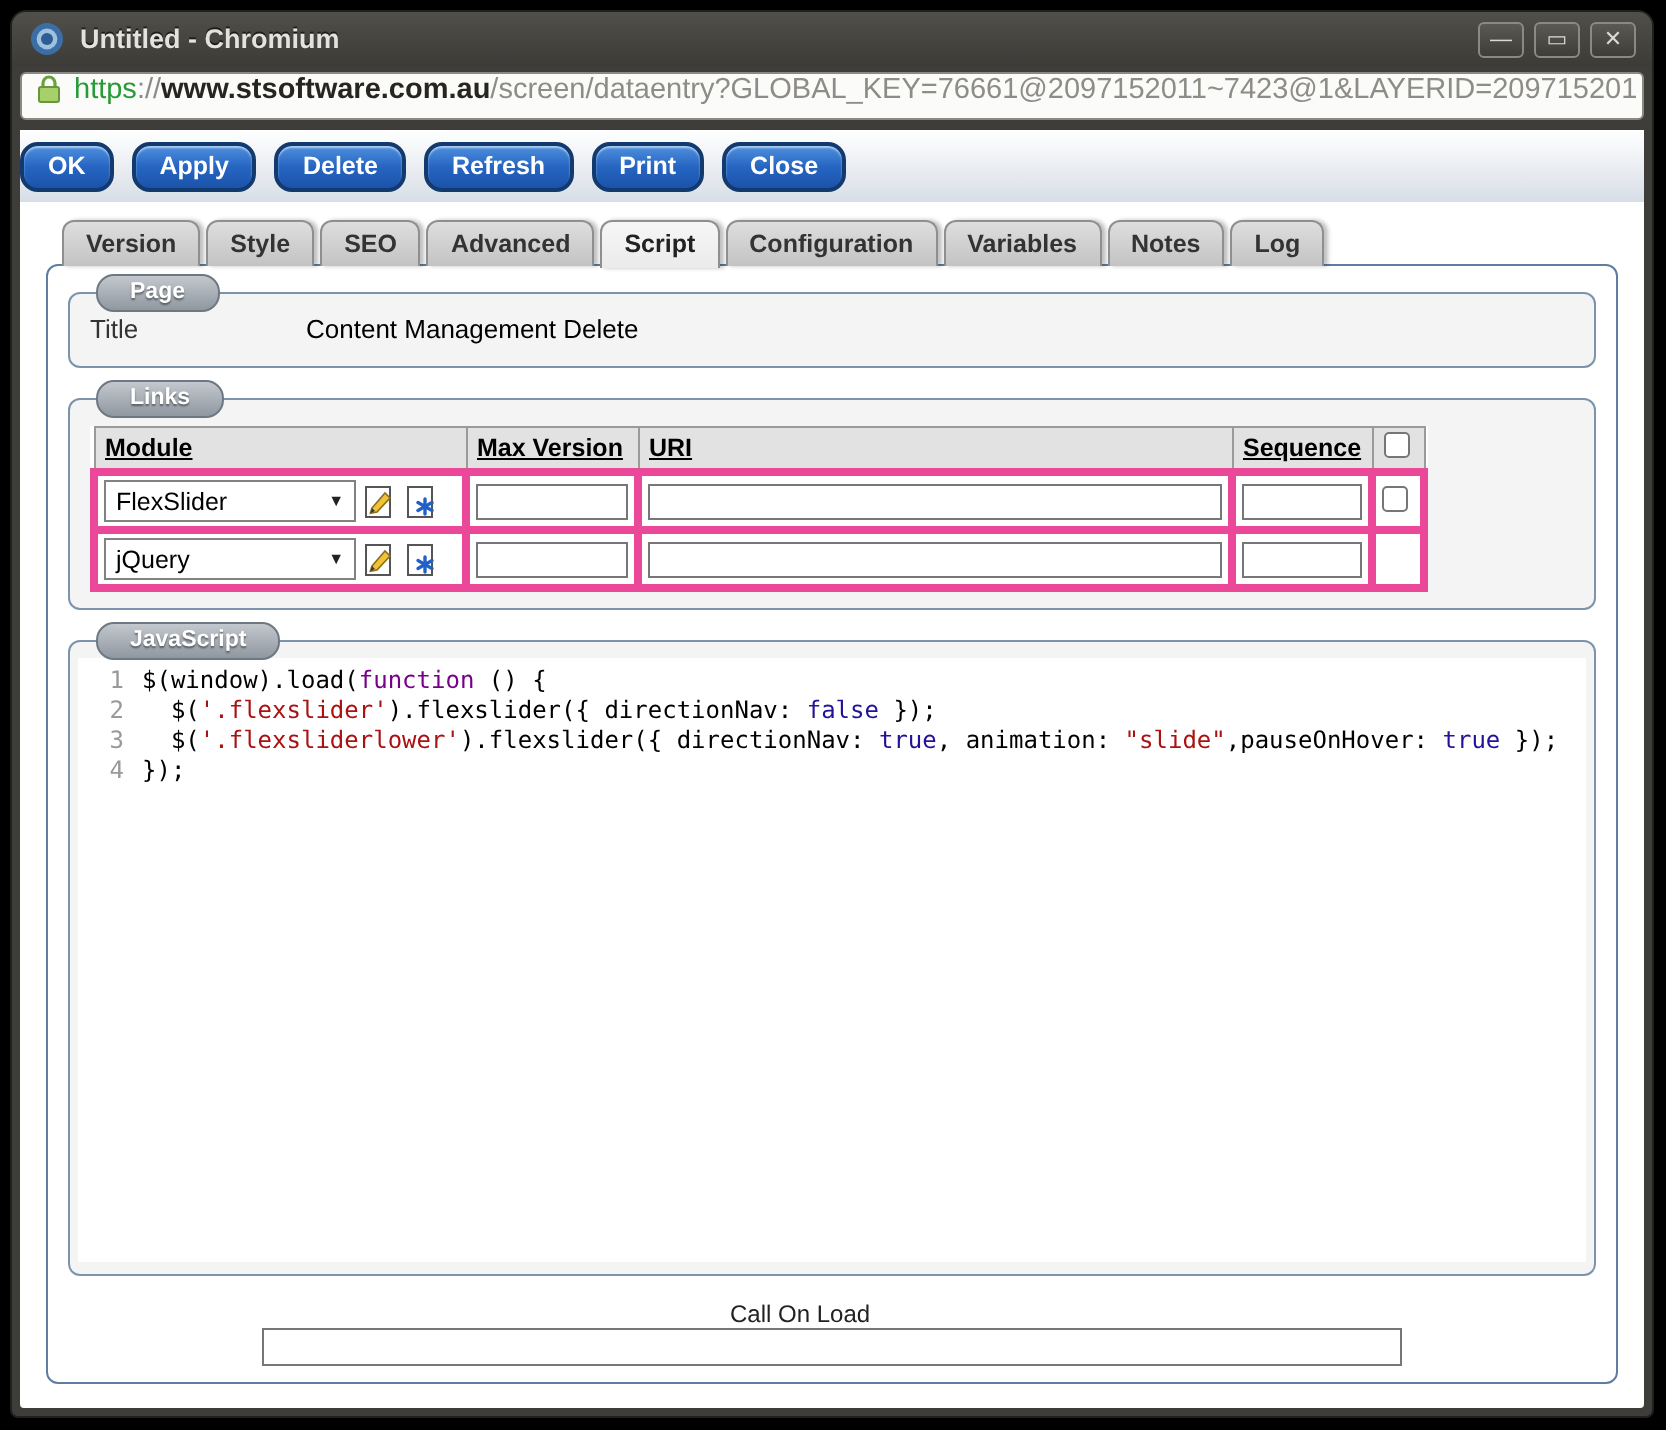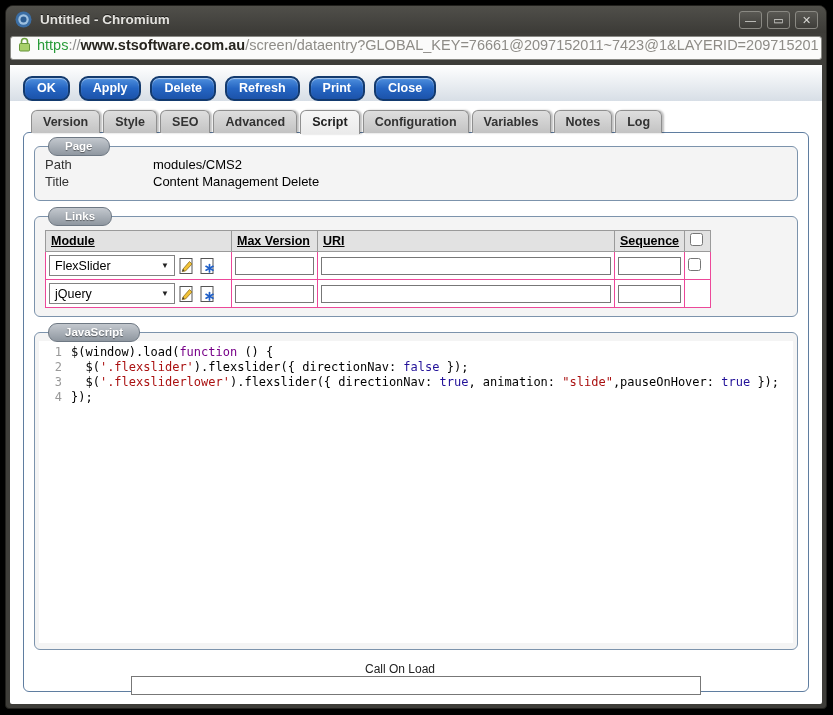--- a/index.html
+++ b/index.html
@@ -30,21 +30,21 @@
   .url-sep { color:#8a8a8a; }
   .url-domain { color:#27251f; font-weight:600; }
   .url-path { color:#8e8c87; }
 
   
   .viewport { position:absolute; left:4px; right:4px; top:59px; bottom:4px; background:#fff;
     border-radius:0 0 2px 2px; overflow:hidden; }
 
   
   .btn-row { height:36px; background:linear-gradient(#ffffff,#d7dee6); display:flex;
-    align-items:flex-end; padding-left:13px; }
+    align-items:center; }
   .pill-btn { margin-right:9px; background:linear-gradient(#4f90de 0%,#2565c2 50%,#1c53aa 100%);
     border:2px solid #133a6e; border-radius:9px; color:#fff; font-weight:bold; font-size:12.5px;
     padding:3px 12px 4px; cursor:pointer; box-shadow:inset 0 1px 1px rgba(255,255,255,.55);
     font-family:"Liberation Sans",sans-serif; }
 
   
   .tab-row { display:flex; gap:3px; padding-left:21px; margin-top:9px; position:relative; z-index:2; }
   .tab { padding:4px 11px 4px; background:linear-gradient(#dedede,#c3c3c3); border:1px solid #8f8f8f;
     border-bottom:none; border-radius:6px 6px 0 0; font-weight:bold; font-size:12.5px; color:#333;
     box-shadow:2px 0 2px rgba(0,0,0,.25); cursor:pointer; }
@@ -64,21 +64,21 @@
   .group.page { margin-top:11px; padding-top:9px; padding-bottom:10px; }
   .field-row { display:flex; font-size:13px; line-height:17px; }
   .field-label { width:108px; color:#333; }
   .field-value { color:#000; }
 
   
   .links-table { border-collapse:collapse; background:#fff; font-size:12.5px; margin-top:1px; }
   .links-table th { background:#e2e2e2; border:1px solid #9a9a9a; text-align:left; font-size:12.5px;
     padding:2px 5px; color:#000; }
   .links-table th .u { text-decoration:underline; }
-  .links-table td { border:1px solid #ec4899; background:#fff; padding:2px 3px; height:28px; vertical-align:middle;margin-top:35px; }
+  .links-table td { border:4px solid #ec4899; background:#fff; padding:2px 3px; height:28px; vertical-align:middle;margin-top:35px; }
   .col-module { width:186px; } .col-max { width:86px; } .col-uri { width:297px; }
   .col-seq { width:70px; } .col-chk { width:26px; }
   .module-cell { display:flex; align-items:center; }
   .fake-select { width:126px; height:21px; border:1px solid #828282; background:#fff; display:flex;
     align-items:center; justify-content:space-between; padding:0 5px; font-size:12.5px; cursor:pointer; }
   .fake-select .arrow { font-size:8px; color:#222; }
   .mini-icon { width:18px; height:18px; margin-left:3px; cursor:pointer; flex:0 0 auto; }
   .cell-input { width:100%; height:18px; border:1px solid #777; background:#fff; font-size:12px; padding:0 3px; }
   .chk { width:13px; height:13px; }
   .chk-empty { background:#edf1fa; }
@@ -151,24 +151,20 @@
       <div class="tab">Configuration</div>
       <div class="tab">Variables</div>
       <div class="tab">Notes</div>
       <div class="tab">Log</div>
     </div>
 
     <div class="main-box">
 
       <div class="group page">
         <div class="legend-pill">Page</div>
-        <div class="field-row">
-          <span class="field-label">Path</span>
-          <span class="field-value">modules/CMS2</span>
-        </div>
         <div class="field-row">
           <span class="field-label">Title</span>
           <span class="field-value">Content Management Delete</span>
         </div>
       </div>
 
       <div class="group links">
         <div class="legend-pill">Links</div>
         <table class="links-table">
           <tbody>

